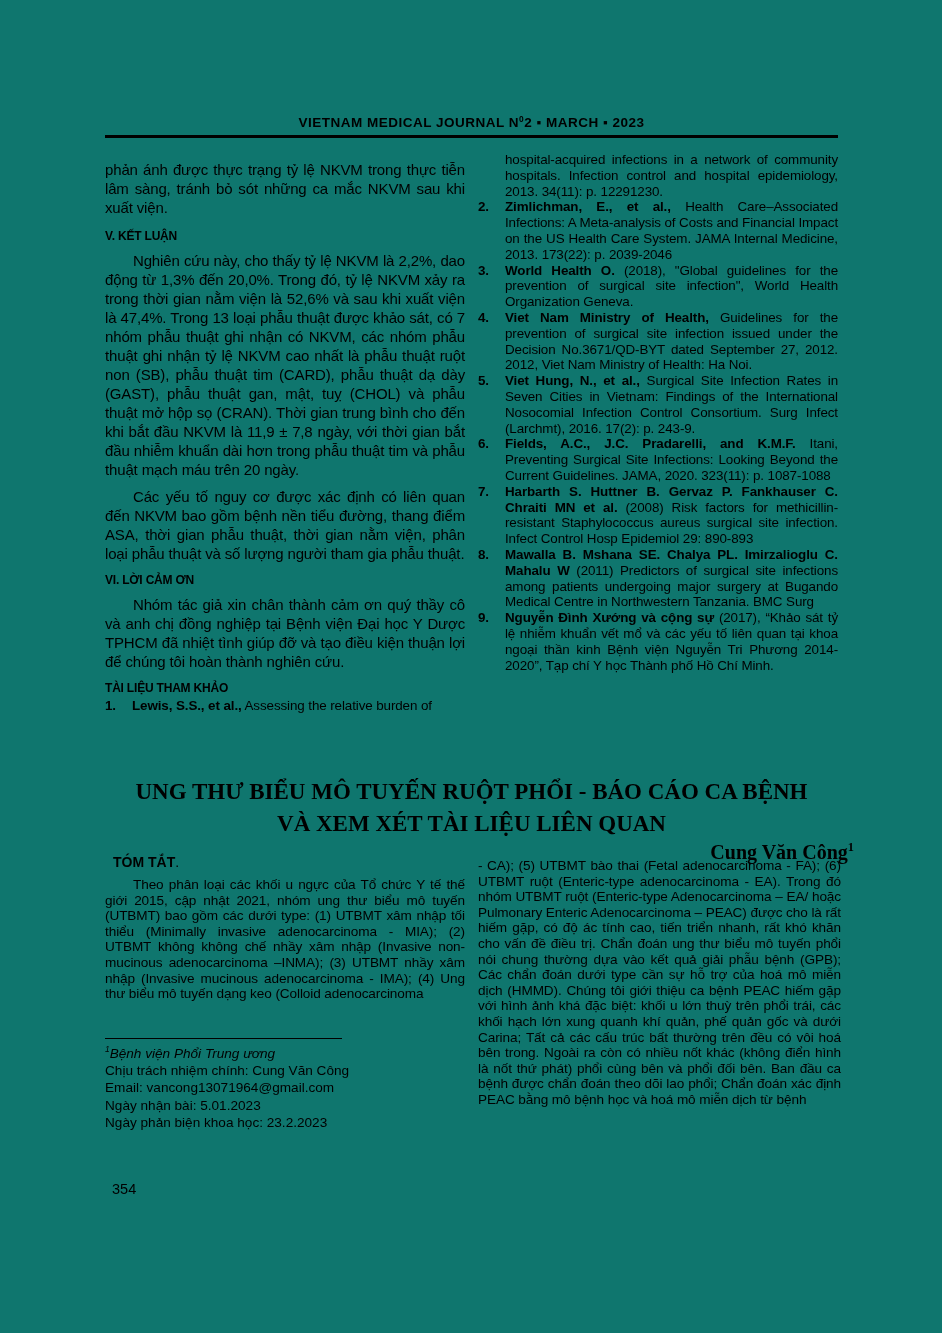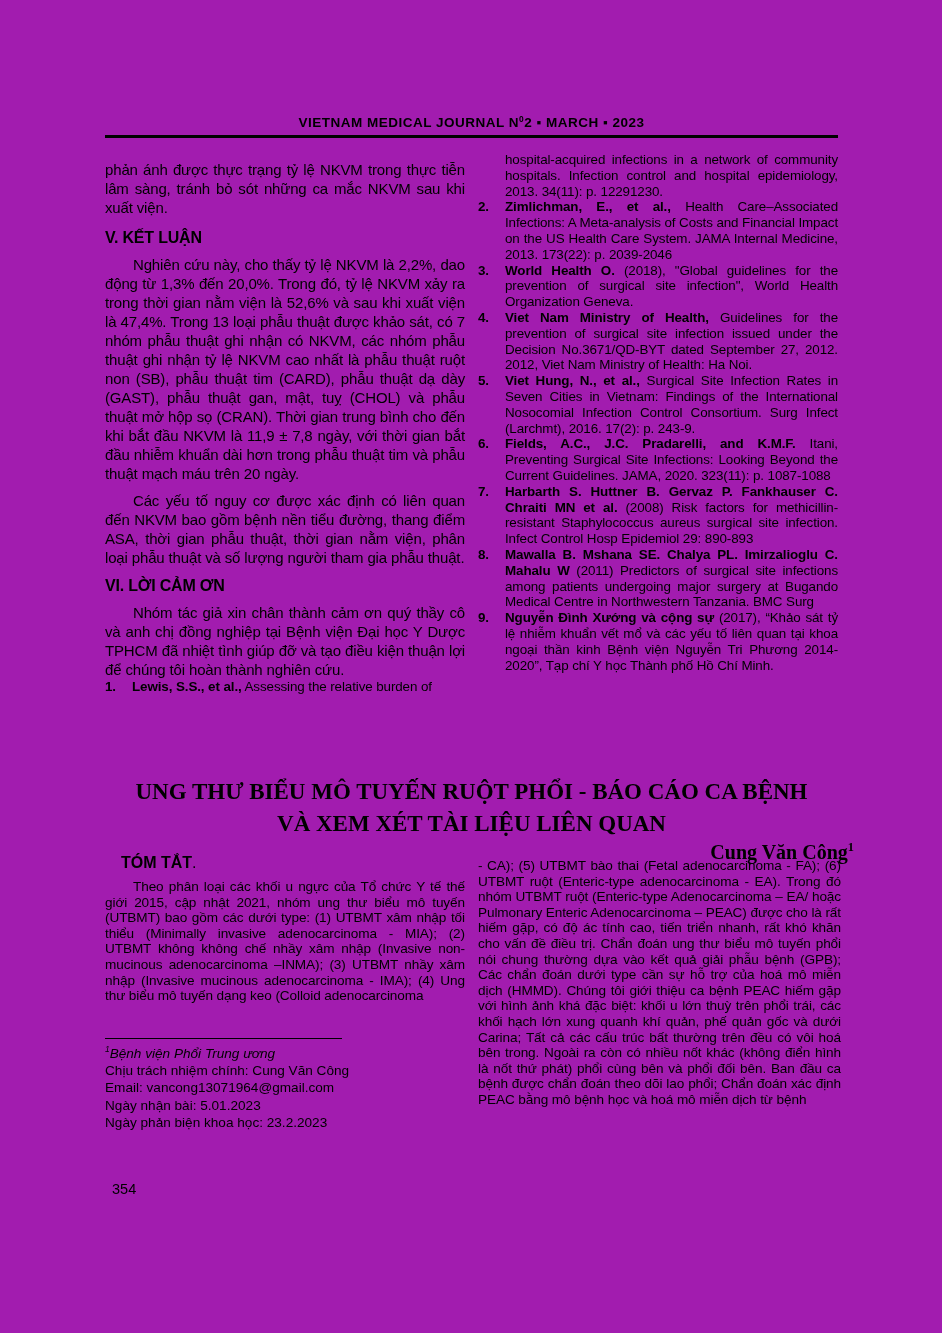--- a/index.html
+++ b/index.html
@@ -1,48 +1,48 @@
 <!DOCTYPE html>
 <html><head>
 <meta charset="utf-8">
 <style>
   html,body{margin:0;padding:0;background:#e9e9e9;}
-  .page{position:relative;width:942px;height:1333px;background:#a21caf;color:#000;
+  .page{position:relative;width:942px;height:1333px;background:#0f766e;color:#000;
         font-family:"Liberation Sans",sans-serif;overflow:hidden;margin:0 auto;}
   p{margin:0;}
   sup{font-size:62%;vertical-align:super;line-height:0;}
 
   .journal-header{position:absolute;left:105px;top:115px;width:733px;text-align:center;
         font-weight:bold;font-size:13.5px;letter-spacing:.5px;}
   .header-rule{position:absolute;left:105px;top:135px;width:733px;height:3px;background:#000;}
 
   .col{position:absolute;width:360px;text-align:justify;}
   .col1-left{left:105px;top:152px;}
   .col1-right{left:478px;top:152px;}
 
   .body-text{font-size:15px;line-height:19px;letter-spacing:-0.15px;margin-top:8px;}
   .indent{text-indent:28px;}
-  .sec-heading{font-size:16px;font-weight:bold;text-align:left;margin:10px 0 3px 0;letter-spacing:-0.2px;}
+  .sec-heading{font-size:12px;font-weight:bold;text-align:left;margin:10px 0 3px 0;letter-spacing:-0.2px;}
   .first-heading{margin-top:12px;}
 
   .ref{font-size:13.4px;line-height:15.8px;letter-spacing:-0.1px;
        padding-left:27px;text-indent:-27px;text-align:justify;}
   .ref-num{display:inline-block;width:27px;text-indent:0;font-weight:bold;}
   .ref-authors{font-weight:bold;}
   .ref-cont{font-size:13.4px;line-height:15.8px;letter-spacing:-0.1px;
        padding-left:27px;text-align:justify;}
 
   .title-block{position:absolute;left:105px;top:776px;width:733px;text-align:center;
        font-family:"Liberation Serif",serif;font-weight:bold;font-size:23px;line-height:32px;}
   .author-line{position:absolute;left:123px;top:841px;width:731px;text-align:right;
        font-family:"Liberation Serif",serif;font-weight:bold;font-size:20px;}
 
   .col2-left{left:105px;top:854px;}
   .col2-right{left:478px;top:858px;width:363px;}
-  .abs-heading{font-size:16px;font-weight:bold;text-align:left;margin:0 0 7px 16px;}
+  .abs-heading{font-size:14px;font-weight:bold;text-align:left;margin:0 0 7px 8px;}
   .abs-heading .dot{font-weight:normal;}
   .abstract{font-size:13.6px;line-height:15.6px;letter-spacing:-0.1px;text-align:justify;}
 
   .footnote{position:absolute;left:105px;top:1038px;width:360px;font-size:13.6px;line-height:17.2px;text-align:left;}
   .footnote-rule{width:237px;height:0;border-top:1.5px solid #000;margin-bottom:6px;}
   .aff{font-style:italic;}
 
   .pagenum{position:absolute;left:112px;top:1181px;font-size:14.5px;}
 </style>
 </head>
@@ -53,20 +53,21 @@
   <div class="journal-header"><span>VIETNAM MEDICAL JOURNAL N</span><sup>0</sup><span>2 ▪ MARCH ▪ 2023</span></div>
   <div class="header-rule"></div>
 
   <div class="col col1-left">
     <p class="body-text">phản ánh được thực trạng tỷ lệ NKVM trong thực tiễn lâm sàng, tránh bỏ sót những ca mắc NKVM sau khi xuất viện.</p>
     <p class="sec-heading first-heading">V. KẾT LUẬN</p>
     <p class="body-text indent">Nghiên cứu này, cho thấy tỷ lệ NKVM là 2,2%, dao động từ 1,3% đến 20,0%. Trong đó, tỷ lệ NKVM xảy ra trong thời gian nằm viện là 52,6% và sau khi xuất viện là 47,4%. Trong 13 loại phẫu thuật được khảo sát, có 7 nhóm phẫu thuật ghi nhận có NKVM, các nhóm phẫu thuật ghi nhận tỷ lệ NKVM cao nhất là phẫu thuật ruột non (SB), phẫu thuật tim (CARD), phẫu thuật dạ dày (GAST), phẫu thuật gan, mật, tuỵ (CHOL) và phẫu thuật mở hộp sọ (CRAN). Thời gian trung bình cho đến khi bắt đầu NKVM là 11,9 ± 7,8 ngày, với thời gian bắt đầu nhiễm khuẩn dài hơn trong phẫu thuật tim và phẫu thuật mạch máu trên 20 ngày.</p>
     <p class="body-text indent">Các yếu tố nguy cơ được xác định có liên quan đến NKVM bao gồm bệnh nền tiểu đường, thang điểm ASA, thời gian phẫu thuật, thời gian nằm viện, phân loại phẫu thuật và số lượng người tham gia phẫu thuật.</p>
     <p class="sec-heading">VI. LỜI CẢM ƠN</p>
     <p class="body-text indent">Nhóm tác giả xin chân thành cảm ơn quý thầy cô và anh chị đồng nghiệp tại Bệnh viện Đại học Y Dược TPHCM đã nhiệt tình giúp đỡ và tạo điều kiện thuận lợi để chúng tôi hoàn thành nghiên cứu.</p>
+    <p class="sec-heading">TÀI LIỆU THAM KHẢO</p>
     <p class="ref"><span class="ref-num">1.</span><span class="ref-authors">Lewis, S.S., et al.,</span> <span>Assessing the relative burden of</span></p>
   </div>
 
   <div class="col col1-right">
     <p class="ref-cont">hospital-acquired infections in a network of community hospitals. Infection control and hospital epidemiology, 2013. 34(11): p. 12291230.</p>
     <p class="ref"><span class="ref-num">2.</span><span class="ref-authors">Zimlichman, E., et al.,</span> <span>Health Care–Associated Infections: A Meta-analysis of Costs and Financial Impact on the US Health Care System. JAMA Internal Medicine, 2013. 173(22): p. 2039-2046</span></p>
     <p class="ref"><span class="ref-num">3.</span><span class="ref-authors">World Health O.</span> <span>(2018), "Global guidelines for the prevention of surgical site infection", World Health Organization Geneva.</span></p>
     <p class="ref"><span class="ref-num">4.</span><span class="ref-authors">Viet Nam Ministry of Health,</span> <span>Guidelines for the prevention of surgical site infection issued under the Decision No.3671/QD-BYT dated September 27, 2012. 2012, Viet Nam Ministry of Health: Ha Noi.</span></p>
     <p class="ref"><span class="ref-num">5.</span><span class="ref-authors">Viet Hung, N., et al.,</span> <span>Surgical Site Infection Rates in Seven Cities in Vietnam: Findings of the International Nosocomial Infection Control Consortium. Surg Infect (Larchmt), 2016. 17(2): p. 243-9.</span></p>
     <p class="ref"><span class="ref-num">6.</span><span class="ref-authors">Fields, A.C., J.C. Pradarelli, and K.M.F.</span> <span>Itani, Preventing Surgical Site Infections: Looking Beyond the Current Guidelines. JAMA, 2020. 323(11): p. 1087-1088</span></p>

